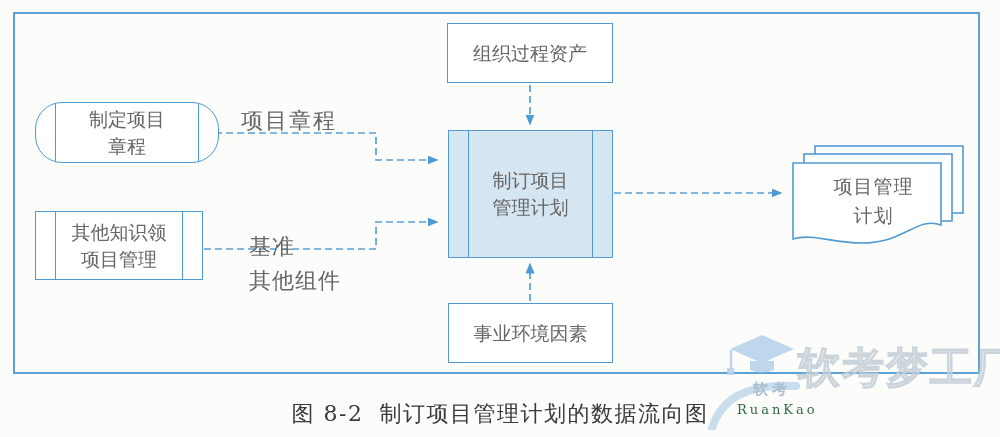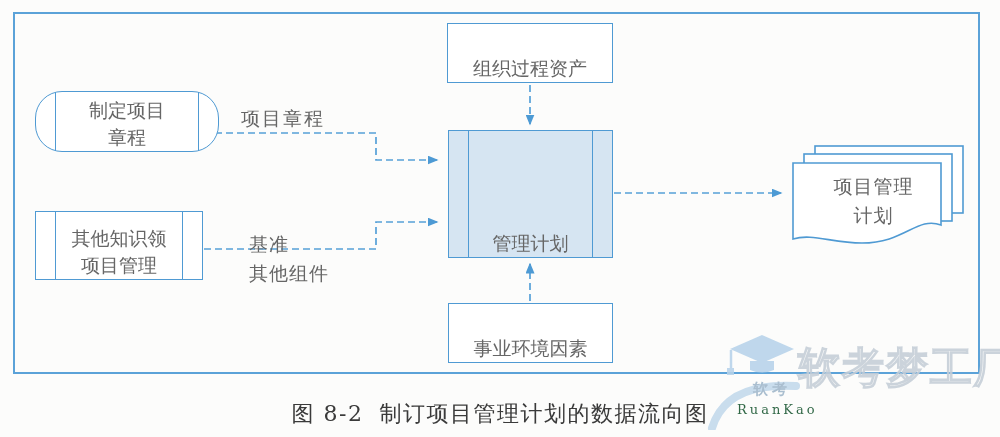--- a/index.html
+++ b/index.html
@@ -10,34 +10,34 @@
     font-family:"DejaVu Serif","Liberation Serif",serif;
   }
   .outer-border {
     position:absolute; left:13px; top:12px; width:967px; height:362px;
     border:2px solid #5ba2d8; background:transparent; z-index:1;
   }
   svg.diagram-canvas { position:absolute; left:0; top:0; z-index:2; }
 
   .pbox {
     position:absolute; border:1.5px solid #4f9ad3; background:#ffffff;
-    display:flex; flex-direction:column; align-items:center; justify-content:flex-end;
+    display:flex; flex-direction:column; align-items:center; justify-content:center;
     color:#666666; font-size:19px; line-height:1.42; text-align:center; z-index:3;
   }
   .pbox .vl { position:absolute; top:0; bottom:0; width:0; border-left:1.5px solid #4f9ad3; }
   .pbox .vl.l { left:19px; } .pbox .vl.r { right:19px; }
 
-  #box-charter { left:35px;  top:91px; width:184px; height:61px;border-radius:27px; }
+  #box-charter { left:35px;  top:102px; width:184px; height:61px;border-radius:27px; }
   #box-other   { left:35px;  top:211px; width:168px; height:69px; }
   #box-opa     { left:447px; top:23px;  width:166px; height:60px; }
   #box-pmp     { left:448px; top:130px; width:165px; height:128px; background:#d6e5f2; }
   #box-pmp .vl { border-left-color:#4f9ad3; }
   #box-eef     { left:448px; top:303px; width:165px; height:60px; }
 
-  .flow-label { position:absolute; color:#666666; font-size:19px; z-index:3; }
+  .flow-label { position:absolute; color:#666666; font-size:22px; z-index:3; }
   #label-charter-flow  { left:241px; top:106px; letter-spacing:2px; }
   #label-baseline-flow { left:249px; top:190px; line-height:1.55; letter-spacing:1px;margin-top:40px; }
 
   #doc-text {
     position:absolute; left:793px; top:172px; width:161px; text-align:center;
     font-size:19px; color:#666666; line-height:1.5; z-index:3; letter-spacing:1px;
   }
 
   .caption {
     position:absolute; left:0; top:399px; width:100%; text-align:center;
@@ -98,20 +98,21 @@
     <span>项目管理</span>
   </div>
 
   <div class="pbox" id="box-opa">
     <span>组织过程资产</span>
   </div>
 
   <div class="pbox" id="box-pmp">
     <span class="vl l"></span>
     <span class="vl r"></span>
+    <span>制订项目</span>
     <span>管理计划</span>
   </div>
 
   <div class="pbox" id="box-eef">
     <span>事业环境因素</span>
   </div>
 
   <div class="flow-label" id="label-charter-flow">项目章程</div>
 
   <div class="flow-label" id="label-baseline-flow">

